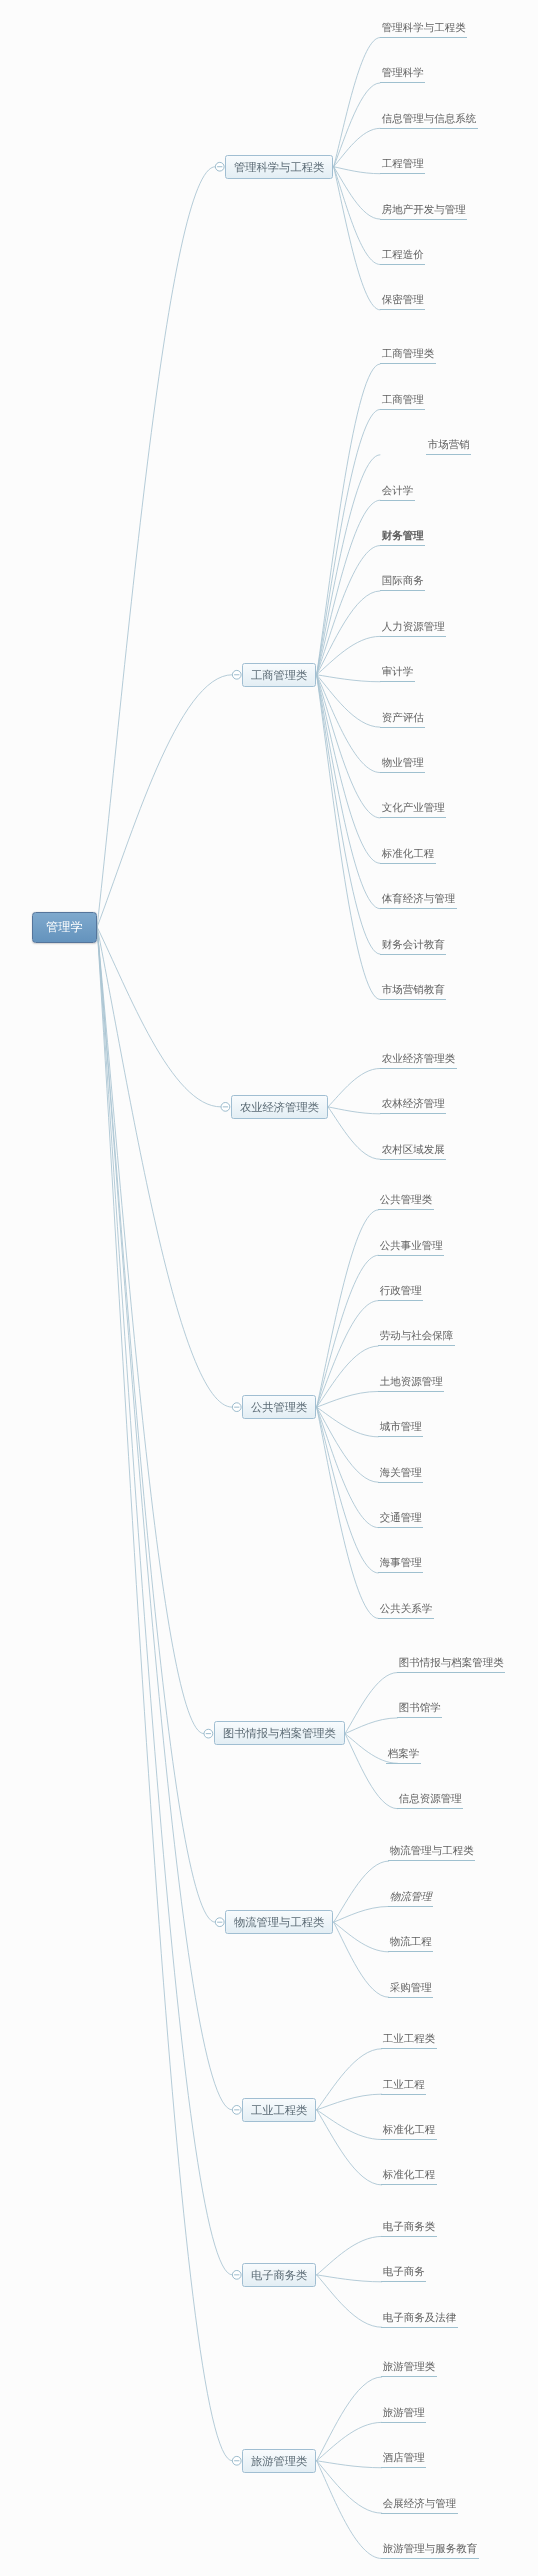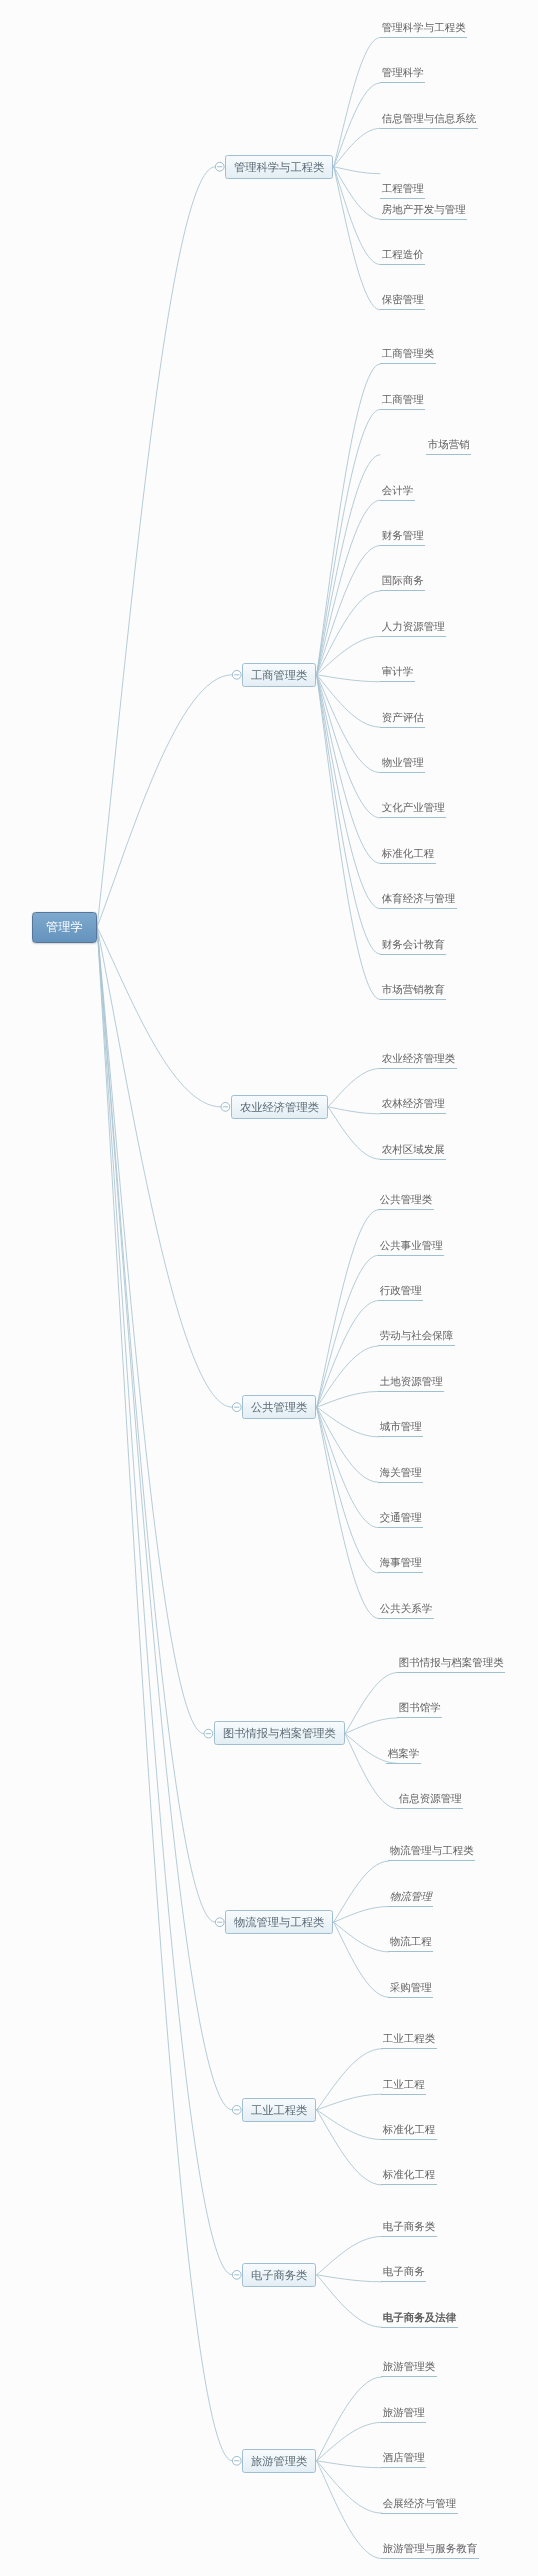--- a/index.html
+++ b/index.html
@@ -152,30 +152,30 @@
       <path d="M 362.5 2819 C 381.1 2821.8, 407.2 2827, 437 2827" fill="none" stroke="#aac4d2" stroke-width="1" stroke-linecap="round"></path>
       <path d="M 362.5 2819 C 381.1 2840.0, 407.2 2879, 437 2879" fill="none" stroke="#aac4d2" stroke-width="1" stroke-linecap="round"></path>
       <path d="M 362.5 2819 C 381.1 2858.2, 407.2 2931, 437 2931" fill="none" stroke="#aac4d2" stroke-width="1" stroke-linecap="round"></path>
     </svg>
   <div id="nodes">
     <div class="root-node" style="left: 32px; top: 912px;">管理学</div>
   <div class="branch-node" style="left: 225px; top: 155px;">管理科学与工程类</div>
       <div class="leaf-node" style="left: 380px; top: 21px;">管理科学与工程类</div>
       <div class="leaf-node" style="left: 380px; top: 66px;">管理科学</div>
       <div class="leaf-node" style="left: 380px; top: 112px;">信息管理与信息系统</div>
-      <div class="leaf-node" style="left: 380px; top: 157px; margin-top: 25px;">工程管理</div>
+      <div class="leaf-node" style="left: 380px; top: 157px;">工程管理</div>
       <div class="leaf-node" style="left: 380px; top: 203px;">房地产开发与管理</div>
       <div class="leaf-node" style="left: 380px; top: 248px;">工程造价</div>
       <div class="leaf-node" style="left: 380px; top: 293px;">保密管理</div>
       <div class="branch-node" style="left: 242px; top: 663px;">工商管理类</div>
       <div class="leaf-node" style="left: 380px; top: 347px;">工商管理类</div>
       <div class="leaf-node" style="left: 380px; top: 393px;">工商管理</div>
       <div class="leaf-node" style="left: 380px; top: 438px; margin-left: 46px;">市场营销</div>
       <div class="leaf-node" style="left: 380px; top: 484px;">会计学</div>
-      <div class="leaf-node" style="left: 380px; top: 529px;">财务管理</div>
+      <div class="leaf-node" style="left: 380px; top: 529px; font-weight: bold;">财务管理</div>
       <div class="leaf-node" style="left: 380px; top: 574px;">国际商务</div>
       <div class="leaf-node" style="left: 380px; top: 620px;">人力资源管理</div>
       <div class="leaf-node" style="left: 380px; top: 665px;">审计学</div>
       <div class="leaf-node" style="left: 380px; top: 711px;">资产评估</div>
       <div class="leaf-node" style="left: 380px; top: 756px;">物业管理</div>
       <div class="leaf-node" style="left: 380px; top: 801px;">文化产业管理</div>
       <div class="leaf-node" style="left: 380px; top: 847px;">标准化工程</div>
       <div class="leaf-node" style="left: 380px; top: 892px;">体育经济与管理</div>
       <div class="leaf-node" style="left: 380px; top: 938px;">财务会计教育</div>
       <div class="leaf-node" style="left: 380px; top: 983px;">市场营销教育</div>
@@ -205,21 +205,21 @@
       <div class="leaf-node" style="left: 388px; top: 1935px;">物流工程</div>
       <div class="leaf-node" style="left: 388px; top: 1981px;">采购管理</div>
       <div class="branch-node" style="left: 242px; top: 2098px;">工业工程类</div>
       <div class="leaf-node" style="left: 381px; top: 2032px;">工业工程类</div>
       <div class="leaf-node" style="left: 381px; top: 2078px;">工业工程</div>
       <div class="leaf-node" style="left: 381px; top: 2123px;">标准化工程</div>
       <div class="leaf-node" style="left: 381px; top: 2168px;">标准化工程</div>
       <div class="branch-node" style="left: 242px; top: 2263px;">电子商务类</div>
       <div class="leaf-node" style="left: 381px; top: 2220px;">电子商务类</div>
       <div class="leaf-node" style="left: 381px; top: 2265px;">电子商务</div>
-      <div class="leaf-node" style="left: 381px; top: 2311px; font-weight: bold;">电子商务及法律</div>
+      <div class="leaf-node" style="left: 381px; top: 2311px;">电子商务及法律</div>
       <div class="branch-node" style="left: 242px; top: 2449px;">旅游管理类</div>
       <div class="leaf-node" style="left: 381px; top: 2360px;">旅游管理类</div>
       <div class="leaf-node" style="left: 381px; top: 2406px;">旅游管理</div>
       <div class="leaf-node" style="left: 381px; top: 2451px;">酒店管理</div>
       <div class="leaf-node" style="left: 381px; top: 2497px;">会展经济与管理</div>
       <div class="leaf-node" style="left: 381px; top: 2542px;">旅游管理与服务教育</div>
     </div>
 </div>
 
 

